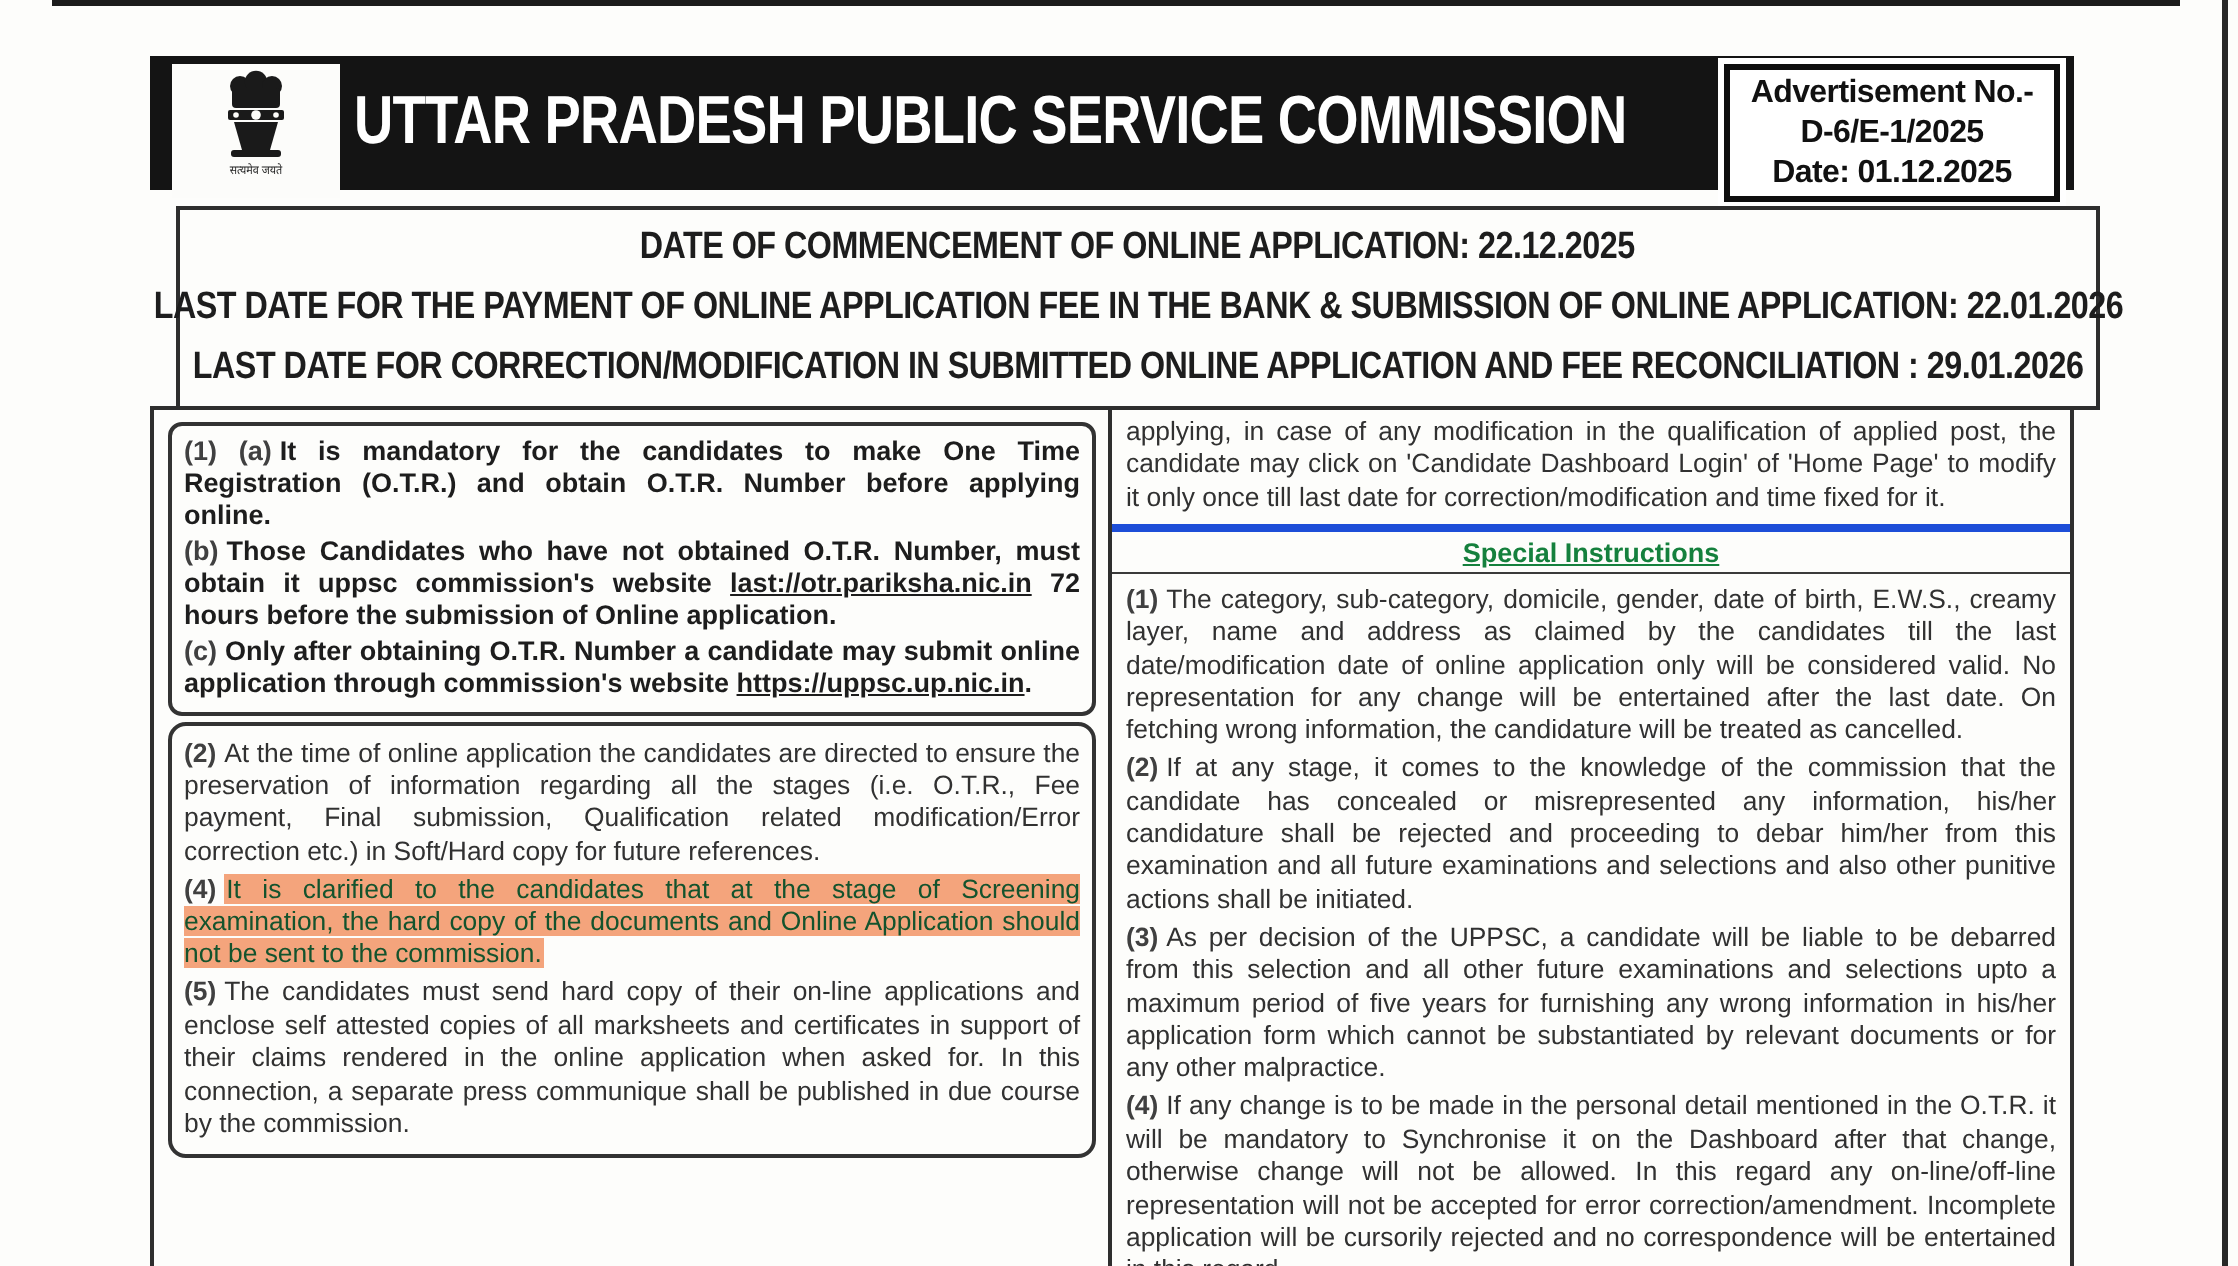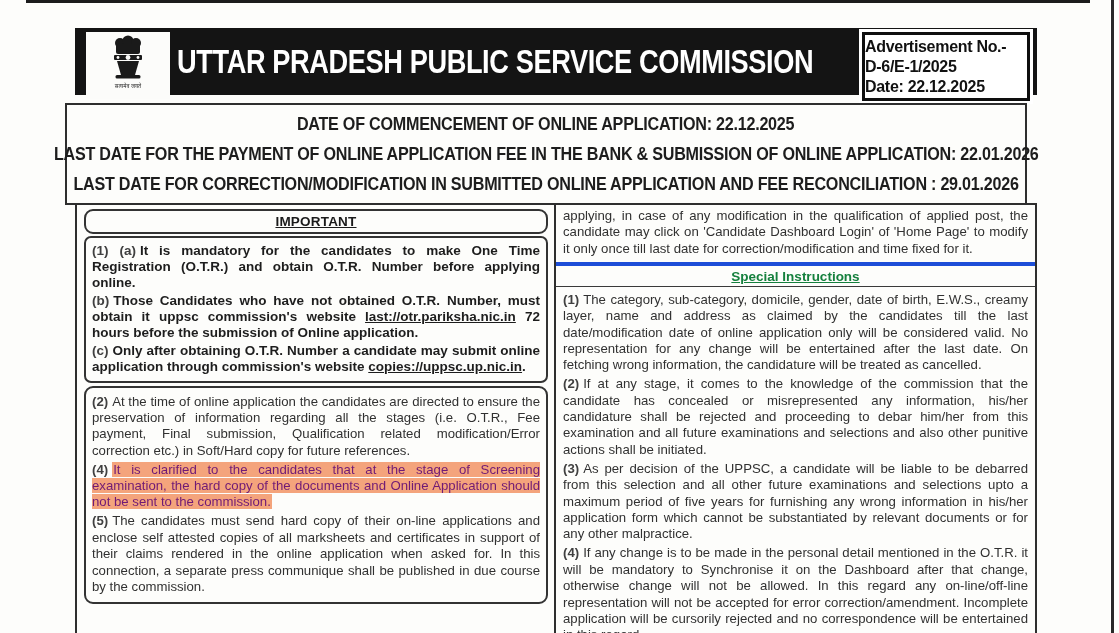--- a/index.html
+++ b/index.html
@@ -19,27 +19,27 @@
   .emblem-box svg{display:block;margin:3px auto 0;}
   .emblem-caption{font-size:6px;line-height:7px;color:#222;letter-spacing:0;transform:scaleX(.9);}
   .org-title{
     position:absolute;left:102px;top:50%;margin:0;
     color:#fff;font-size:34px;font-weight:bold;letter-spacing:-.5px;white-space:nowrap;
     transform:translateY(-52%) scaleX(.8);transform-origin:left center;
   }
   .ad-box{
     position:absolute;right:7px;top:4px;width:162px;height:63px;
     background:#fff;border:3px solid #0e0e0e;box-shadow:0 0 0 3px #fff;
-    display:flex;flex-direction:column;justify-content:center;align-items:flex-start;
+    display:flex;flex-direction:column;justify-content:center;align-items:center;
     font-weight:bold;font-size:16px;line-height:20px;color:#111;letter-spacing:-.3px;white-space:nowrap;
   }
 
   
   .dates-box{
-    position:absolute;left:65px;top:103px;width:958px;height:98px;
+    position:absolute;left:88px;top:103px;width:958px;height:98px;
     border:2px solid #2e2e2e;background:#fdfdfb;
     display:flex;flex-direction:column;justify-content:space-evenly;align-items:center;
   }
   .date-line{
     font-weight:bold;font-size:19px;color:#1d1d1d;white-space:nowrap;letter-spacing:-.3px;
     transform:scaleX(.85);transform-origin:center;
   }
 
   
   .columns{
@@ -55,21 +55,21 @@
   .marker{font-weight:bold;color:#404040;margin-right:4px;margin-top:48px;}
 
   
   .imp-title-box{border:2px solid #333;border-radius:9px;text-align:center;padding:1px 0 2px;}
   .imp-title{font-weight:bold;font-size:13.5px;text-decoration:underline;color:#1b1b1b;letter-spacing:.2px;}
   .box1{border:2px solid #333;border-radius:7px;margin-top:2px;padding:3px 6px 4px;}
   .box1 p{text-align:justify;font-weight:bold;font-size:13.5px;line-height:16px;color:#1d1d1d;margin:2px 0;}
   .doc-link{text-decoration:underline;}
   .box2{border:2px solid #333;border-radius:9px;margin-top:3px;padding:3px 6px 4px;}
   .box2 p{margin:2.5px 0;}
-  .hl{background:#f4a47c;color:#701a75;padding:0 1px;}
+  .hl{background:#f4a47c;color:#14532d;padding:0 1px;}
 
   
   .intro-wrap{border-bottom:4px solid #1d4ed8;padding:3px 7px 5px;}
   .si-heading{text-align:center;font-weight:bold;font-size:13.5px;color:#15803d;text-decoration:underline;padding:3px 0 2px;}
   .si-items{border-top:1.5px solid #3a3a3a;padding:2px 7px 0;}
   .si-items p{margin:2.5px 0;}
 </style>
 </head>
 <body>
 
@@ -91,41 +91,38 @@
         <path d="M10 26 L32 26 L28 40 L14 40 Z"></path>
         <rect x="8.5" y="40" width="25" height="3.5" rx="1.5"></rect>
       </g>
     </svg>
     <div class="emblem-caption">सत्यमेव जयते</div>
   </div>
   <h1 class="org-title">UTTAR PRADESH  PUBLIC SERVICE COMMISSION</h1>
   <div class="ad-box">
     <div>Advertisement No.-</div>
     <div>D-6/E-1/2025</div>
-    <div>Date: 22.12.2025</div>
+    <div>Date: 01.12.2025</div>
   </div>
 </header>
 
 <section class="dates-box">
   <div class="date-line">DATE OF COMMENCEMENT OF ONLINE APPLICATION: 22.12.2025</div>
   <div class="date-line">LAST DATE FOR THE PAYMENT OF ONLINE APPLICATION FEE IN THE BANK &amp; SUBMISSION OF ONLINE APPLICATION: 22.01.2026</div>
   <div class="date-line">LAST DATE FOR CORRECTION/MODIFICATION IN SUBMITTED ONLINE APPLICATION AND FEE RECONCILIATION : 29.01.2026</div>
 </section>
 
 <main class="columns">
 
   <section class="col-left">
-    <div class="imp-title-box">
-      <span class="imp-title">IMPORTANT</span>
-    </div>
 
     <div class="box1">
       <p><span class="marker">(1) (a)</span><span>It is mandatory for the candidates to make One Time Registration (O.T.R.) and obtain O.T.R. Number before applying online.</span></p>
       <p><span class="marker">(b)</span><span>Those Candidates who have not obtained O.T.R. Number, must obtain it uppsc commission's website</span> <span class="doc-link">last://otr.pariksha.nic.in</span> <span>72 hours before the submission of Online application.</span></p>
-      <p><span class="marker">(c)</span><span>Only after obtaining O.T.R. Number a candidate may submit online application through commission's website</span> <span class="doc-link">copies://uppsc.up.nic.in</span><span>.</span></p>
+      <p><span class="marker">(c)</span><span>Only after obtaining O.T.R. Number a candidate may submit online application through commission's website</span> <span class="doc-link">https://uppsc.up.nic.in</span><span>.</span></p>
     </div>
 
     <div class="box2">
       <p class="jp"><span class="marker">(2)</span><span>At the time of online application the candidates are directed to ensure the preservation of information regarding all the stages (i.e. O.T.R., Fee payment, Final submission, Qualification related modification/Error correction etc.) in Soft/Hard copy for future references.</span></p>
       <p class="jp"><span class="marker">(4)</span><span class="hl">It is clarified to the candidates that at the stage of Screening examination, the hard copy of the documents and Online Application should not be sent to the commission.</span></p>
       <p class="jp"><span class="marker">(5)</span><span>The candidates must send hard copy of their on-line applications and enclose self attested copies of all marksheets and certificates in support of their claims rendered in the online application when asked for. In this connection, a separate press communique shall be published in due course by the commission.</span></p>
     </div>
 
   </section>
 

